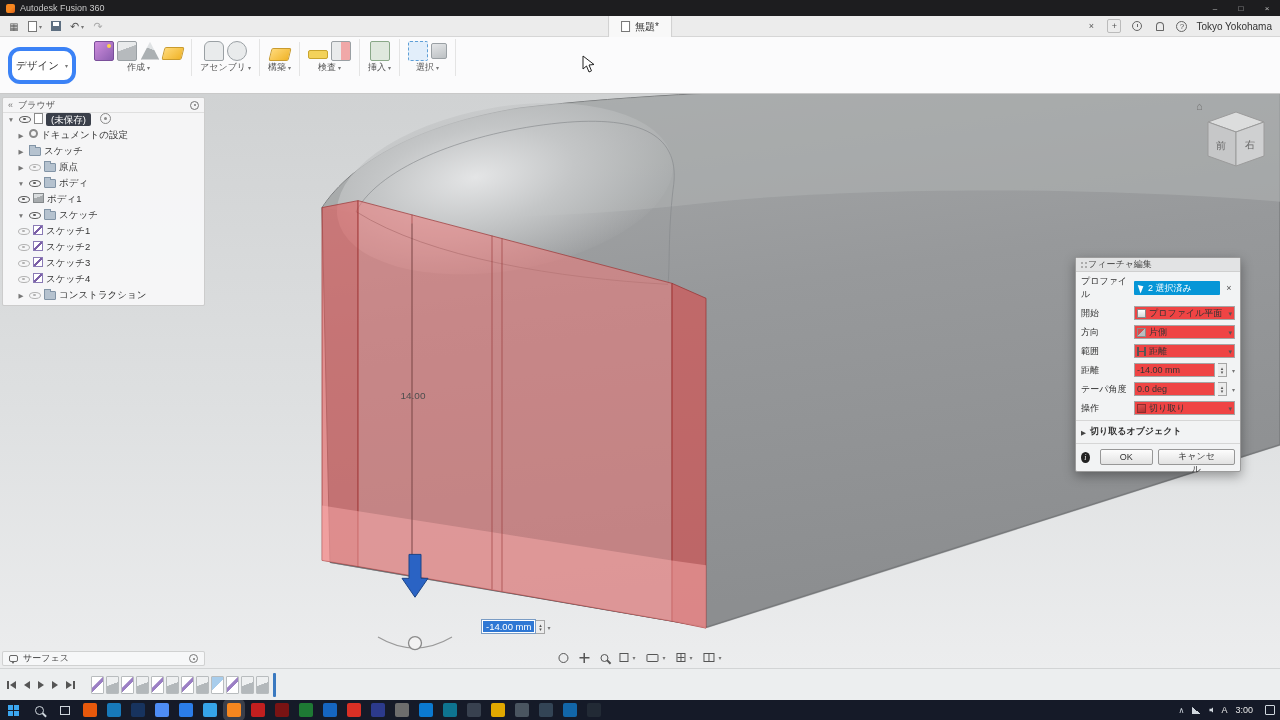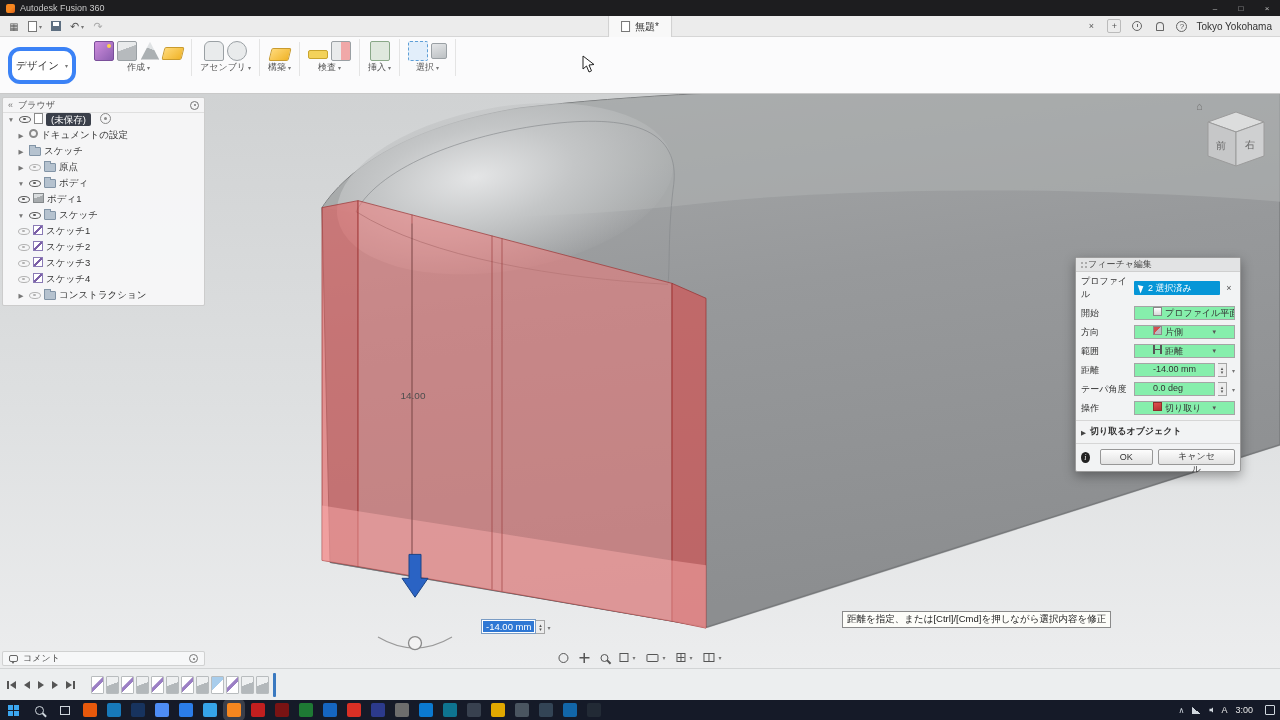--- a/index.html
+++ b/index.html
@@ -91,21 +91,21 @@
 
 .viewcube{position:absolute;top:12px;right:8px;width:72px;height:72px}
 .vc-home::before{content:"⌂";position:absolute;left:-4px;top:-6px;font-size:11px;color:#777}
 
 
 .dialog{position:absolute;left:1075px;top:163px;width:166px;background:#f2f3f4;border:1px solid #9b9b9b;box-shadow:0 4px 12px rgba(0,0,0,.35);font-size:9px;color:#333;border-radius:2px}
 .dlg-head{height:14px;background:#e2e3e4;display:flex;align-items:center;gap:5px;padding:0 5px;border-bottom:1px solid #cfcfcf;font-size:9px;color:#444}
 .grip{width:2px;height:2px;border-radius:50%;background:#9a9a9a;box-shadow:4px 0 0 #9a9a9a,0 4px 0 #9a9a9a,4px 4px 0 #9a9a9a;margin-top:-4px}
 .drow{display:flex;align-items:center;gap:3px;padding:3px 5px 2px}
 .dlabel{width:50px;flex:none;color:#333}
-.dctl{flex:1;height:14px;background:#86efac;border:1px solid #a5a5a5;display:flex;align-items:flex-start;gap:3px;padding:0 18px;overflow:hidden;white-space:nowrap}
+.dctl{flex:1;height:14px;background:#ef4444;border:1px solid #a5a5a5;display:flex;align-items:center;gap:3px;padding:0 2px;overflow:hidden;white-space:nowrap}
 .dd-arrow{margin-left:auto;flex:none}
 .dd-arrow::before{content:"▾";font-size:7px;color:#555}
 .spin{width:9px;height:14px;border:1px solid #a5a5a5;border-left:none;background:#ececec;display:flex;flex-direction:column;align-items:center;justify-content:center;line-height:4px;flex:none}
 .spin::before{content:"▴";font-size:5px;color:#555}
 .spin::after{content:"▾";font-size:5px;color:#555}
 .fi{width:9px;height:9px;flex:none}
 .fi-start{border:1px solid #888;background:linear-gradient(#fff,#d8d8d8)}
 .fi-direction{background:linear-gradient(135deg,#d34f4f 50%,#b9bdc0 50%);border:1px solid #8a8a8a}
 .fi-extent{border-left:2px solid #555;border-right:2px solid #555;background:linear-gradient(#555,#555) 50% 50%/100% 1px no-repeat}
 .fi-operation{background:linear-gradient(160deg,#e05050,#b23030);border:1px solid #8e2d2d}
@@ -469,21 +469,20 @@
     </div>
 
     <div class="dist-input">
       <span class="di-box">
           <span class="di-sel">-14.00 mm</span>
         </span>
       <span class="spin"></span>
       <span class="mini-caret"></span>
     </div>
 
-    <div class="hint">距離を指定、または[Ctrl]/[Cmd]を押しながら選択内容を修正</div>
 
     <div class="navbar">
       <span class="nav-item">
           <span class="nic-orbit"></span>
         </span>
       <span class="nav-item">
           <span class="nic-pan"></span>
         </span>
       <span class="nav-item">
           <span class="nic-zoom"></span>
@@ -497,21 +496,21 @@
       <span class="nav-item mini-caret">
           <span class="nic-grid"></span>
         </span>
       <span class="nav-item mini-caret">
           <span class="nic-vports"></span>
         </span>
     </div>
 
     <div class="commentbar">
       <span class="bubble"></span>
-      <span>コメント</span>
+      <span>サーフェス</span>
       <span class="pin"></span>
     </div>
   </div>
 
   <div class="timeline">
     <div class="pbgroup">
       <span class="pb">
           <span class="pbar"></span>
           <span class="tri-l"></span>
         </span>

